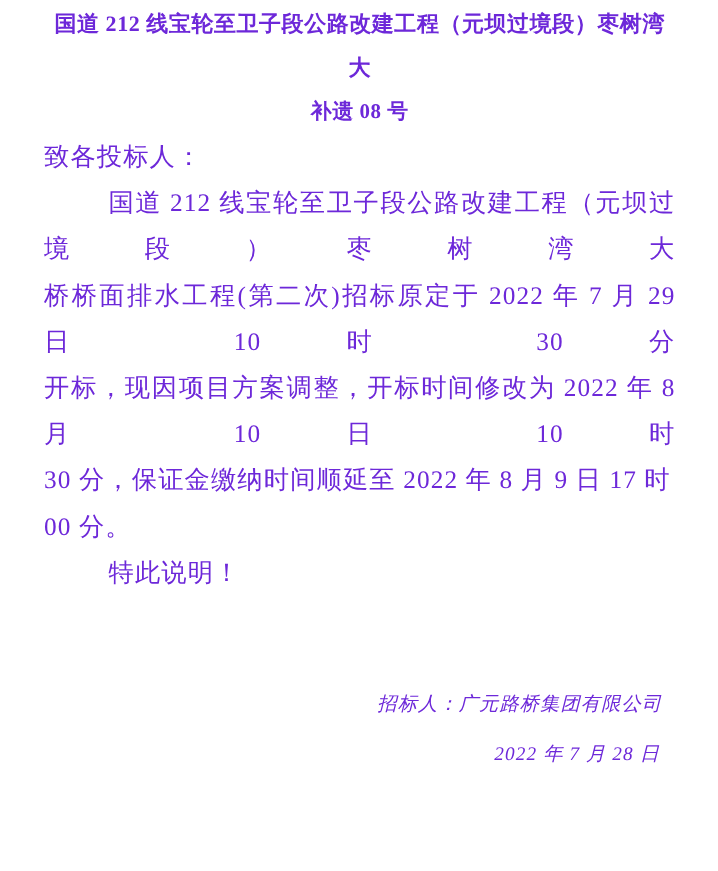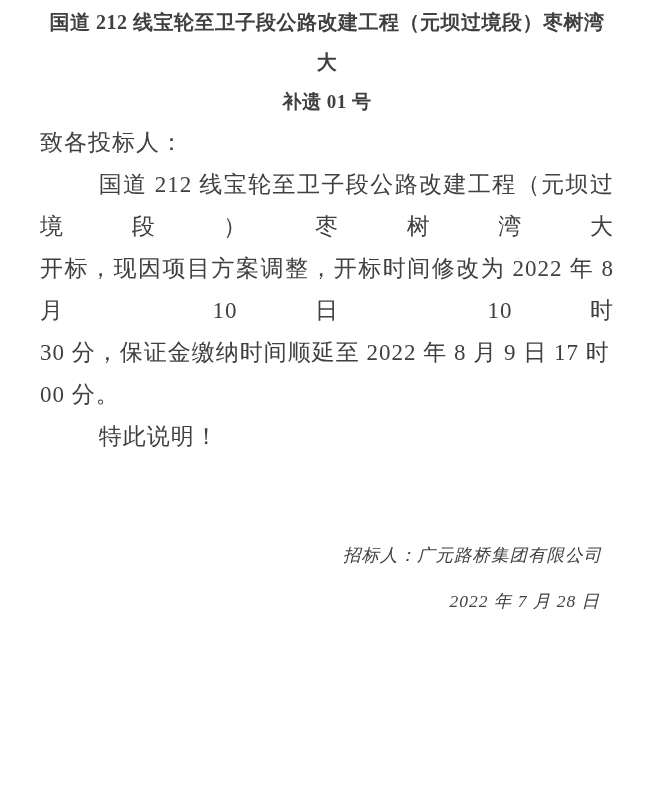--- a/index.html
+++ b/index.html
@@ -2,21 +2,21 @@
 <html><head>
 <meta charset="utf-8">
 <style>
   html, body { margin: 0; padding: 0; background: #ffffff; }
   .page {
     position: relative;
     width: 653px;
     height: 792px;
     margin: 0;
     background: #ffffff;
-    color: #404040;
+    color: #6d28d9;
     font-family: "Liberation Serif", "DejaVu Serif", serif;
     box-sizing: border-box;
     padding: 2px 39px 0 40px;
     overflow: hidden;
   }
   .title {
     margin: 0;
     font-size: 20px;
     font-weight: 700;
     text-align: center;
@@ -55,25 +55,26 @@
 </style>
 </head>
 <body>
 
 <div class="page">
 
   <h1 class="title">
     <span class="title-line">国道 212 线宝轮至卫子段公路改建工程（元坝过境段）枣树湾大</span>
   </h1>
 
-  <div class="subtitle">补遗 01 号</div>
+  <div class="subtitle">补遗 08 号</div>
 
   <div class="body-block">
     <div class="line">致各投标人：</div>
     <div class="line justified indent">国道 212 线宝轮至卫子段公路改建工程（元坝过境段）枣树湾大</div>
+    <div class="line justified">桥桥面排水工程(第二次)招标原定于 2022 年 7 月 29 日 10 时 30 分</div>
     <div class="line justified">开标，现因项目方案调整，开标时间修改为 2022 年 8 月 10 日 10 时</div>
     <div class="line">30 分，保证金缴纳时间顺延至 2022 年 8 月 9 日 17 时 00 分。</div>
     <div class="line indent">特此说明！</div>
   </div>
 
   <div class="signature">
     <div class="issuer">招标人：广元路桥集团有限公司</div>
     <div class="date">2022 年 7 月 28 日</div>
   </div>
 

